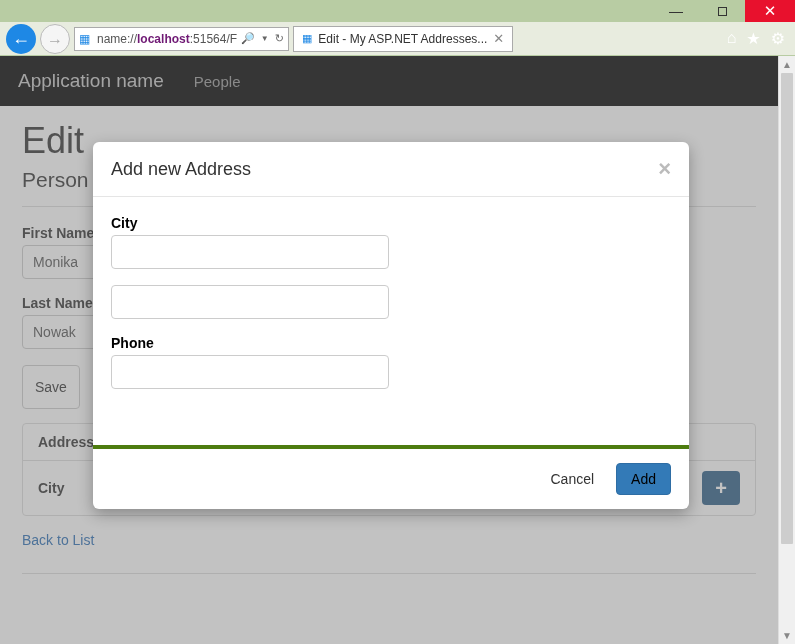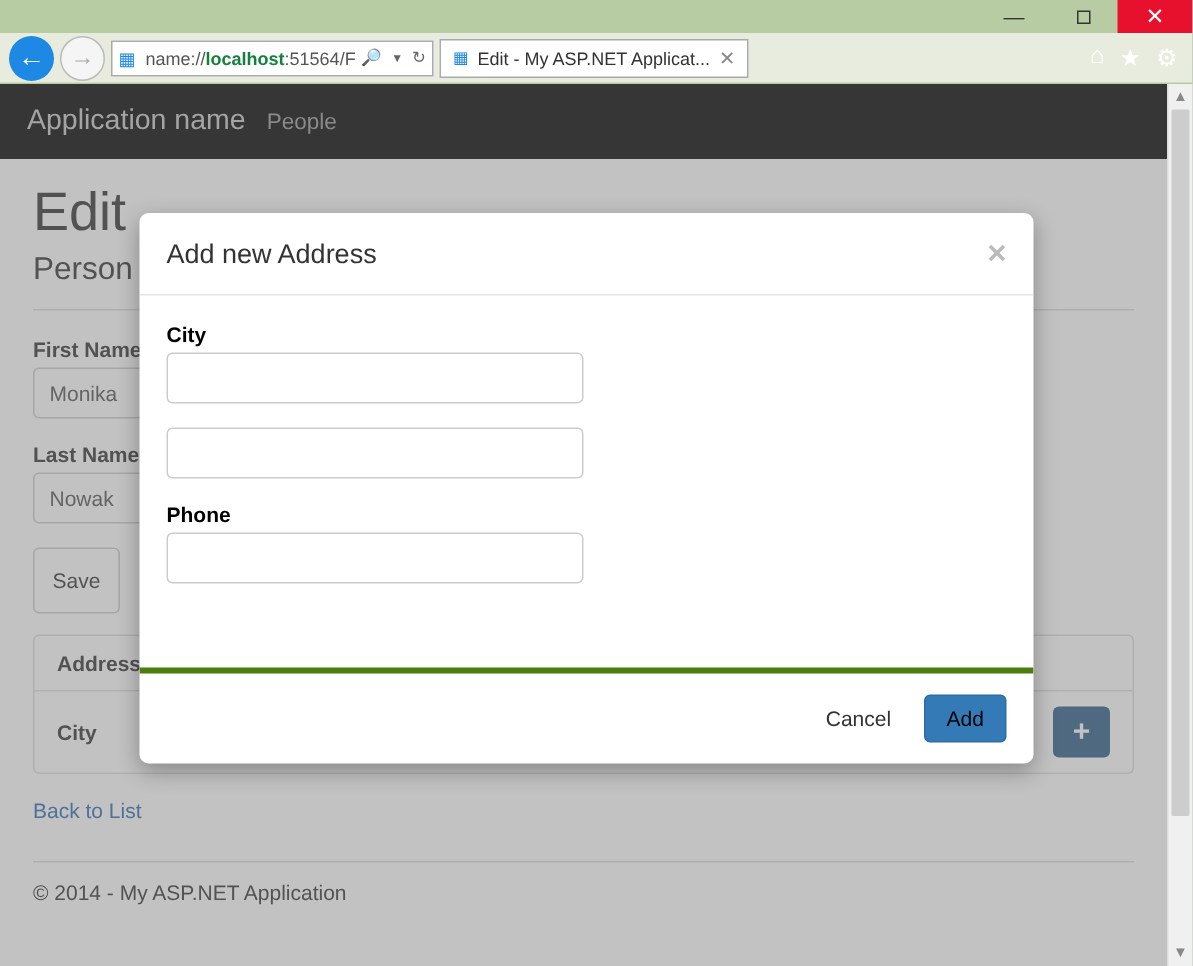--- a/index.html
+++ b/index.html
@@ -77,21 +77,21 @@
     padding: 0 4px;
     gap: 4px;
   }
   .urlbar .ie-icon {
     width: 14px; height: 14px;
     display:inline-block;
     color:#1e88e5;
     font-size:12px;
   }
   .urlbar .text { flex: 1; white-space: nowrap; overflow: hidden; }
-  .urlbar .text b { color:#15803d; font-weight:600;margin-top:31px; }
+  .urlbar .text b { color:#701a75; font-weight:600;margin-top:31px; }
   .urlbar .controls {
     display:flex; align-items:center; gap:6px;
     color:#666; font-size:11px;
   }
   .tab {
     height: 26px;
     border: 1px solid #aaa;
     background: #fff;
     display: flex;
     align-items: center;
@@ -139,21 +139,21 @@
     font-family: "Helvetica Neue", Helvetica, Arial, sans-serif;
     color: #333;
   }
   .navbar {
     height: 50px;
     background: #000;
     color: #999;
     display: flex;
     align-items: center;
     padding: 0 18px;
-    gap: 14px;
+    gap: 30px;
     font-size: 15px;
   }
   .navbar .brand { color: #c8c8c8; font-size: 19px; }
   .main {
     padding: 14px 22px;
   }
   h1.pg-title { font-size: 36px; font-weight: 500; margin-bottom: 6px; }
   .subtitle { font-size: 21px; font-weight: 300; margin-bottom: 14px; }
   hr.pg-sep { border:none; border-top:1px solid #ddd; margin-bottom:18px; }
   .field-group { margin-bottom: 16px; }
@@ -247,21 +247,21 @@
       <span>name://</span><b>localhost</b><span>:51564/F</span>
     </span>
     <span class="controls">
       <span>🔎</span>
       <span style="font-size:8px">▼</span>
       <span>↻</span>
     </span>
   </div>
   <div class="tab">
     <span class="page-icon">▦</span>
-    <span>Edit - My ASP.NET Applicat...</span>
+    <span>Edit - My ASP.NET Addresses...</span>
     <span class="tab-close">✕</span>
   </div>
   <div class="toolbar-right">
     <span>⌂</span>
     <span>★</span>
     <span>⚙</span>
   </div>
 </div>
 
 <div class="browser-body">
@@ -296,21 +296,20 @@
             <span>City</span>
             <div class="plus-btn">
               <span>+</span>
             </div>
           </div>
         </div>
 
         <a class="link">Back to List</a>
 
         <hr class="footer-hr">
-        <div class="footer">© 2014 - My ASP.NET Application</div>
       </div>
     </div>
 
     <div class="modal-backdrop"></div>
     <div class="modal">
       <div class="modal-header">
         <span class="title">Add new Address</span>
         <span class="close">×</span>
       </div>
       <div class="modal-body">

